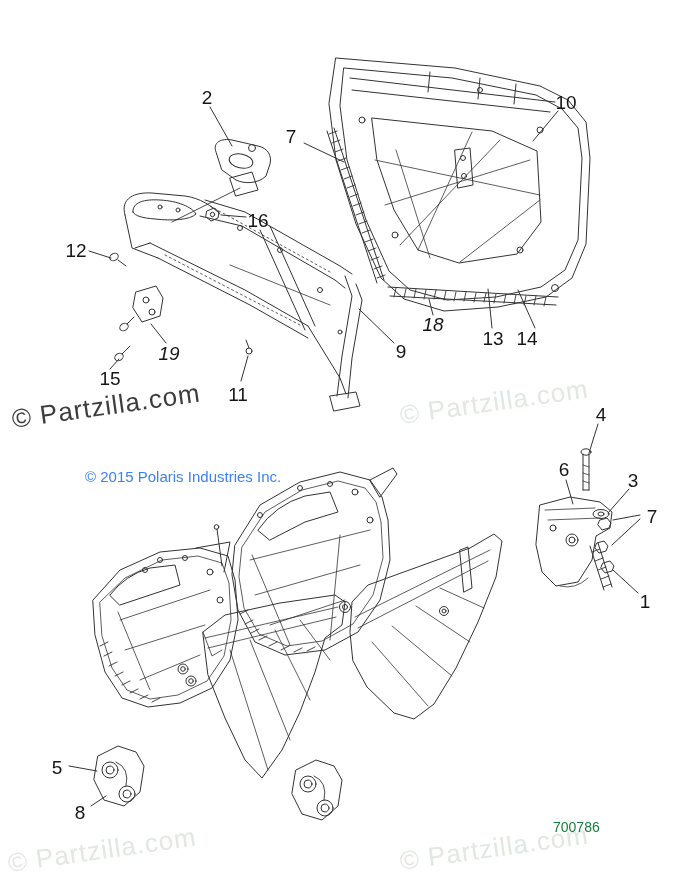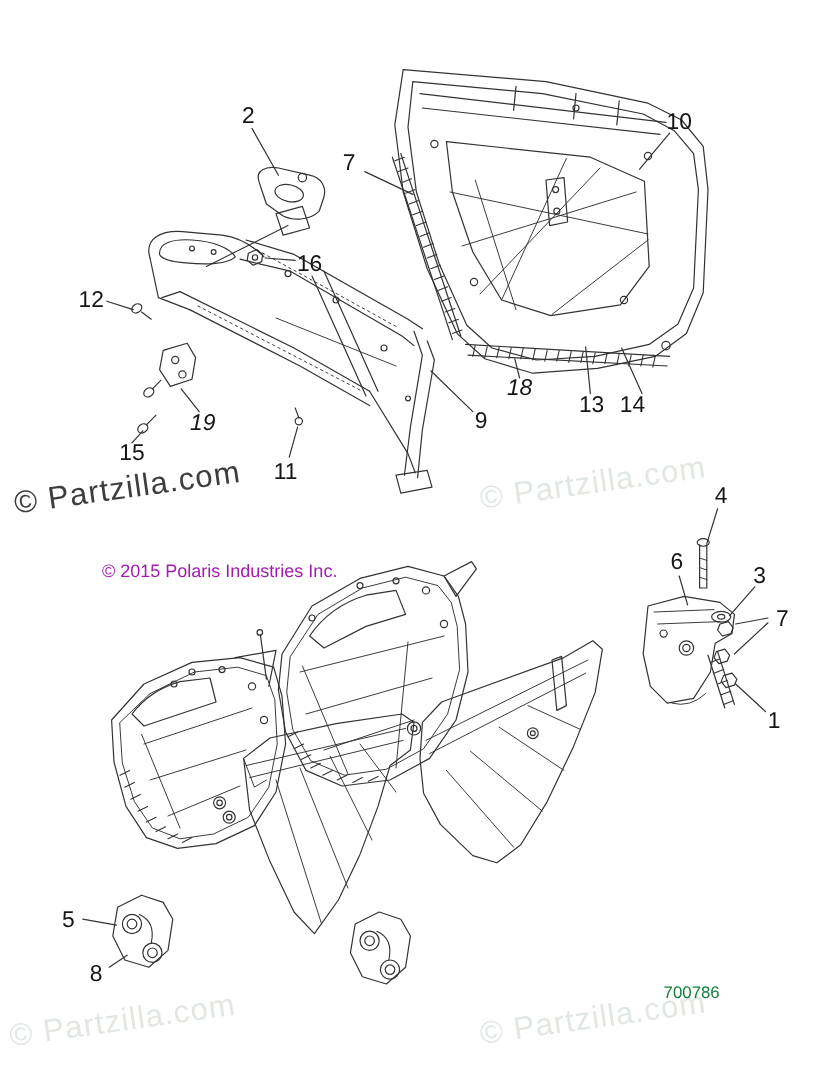--- a/index.html
+++ b/index.html
@@ -7,21 +7,21 @@
     position:relative;width:693px;height:891px;background:#ffffff;
     overflow:hidden;font-family:"Liberation Sans",sans-serif;
   }
   .watermark{
     position:absolute;font-size:26px;letter-spacing:1px;white-space:nowrap;
     transform:rotate(-8deg);transform-origin:left center;user-select:none;
   }
   .wm-light{color:#e1e7e1;}
   .wm-dark{color:#3d3d3d;}
   .copyright{
-    position:absolute;left:85px;top:468px;font-size:15px;color:#a21caf;
+    position:absolute;left:85px;top:468px;font-size:15px;color:#3b82f6;
   }
   .drawing-number{
     position:absolute;left:553px;top:819px;font-size:14px;color:#15803d;
   }
   #diagram-svg{position:absolute;left:0;top:0;}
   .callout{
     position:absolute;transform:translate(-50%,-50%);
     font-size:19px;color:#161616;line-height:1;
   }
 </style>

